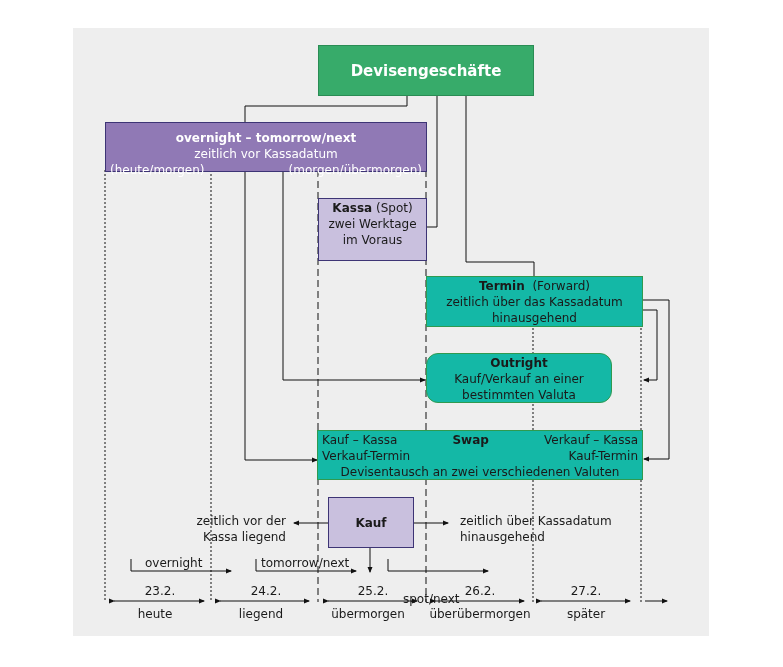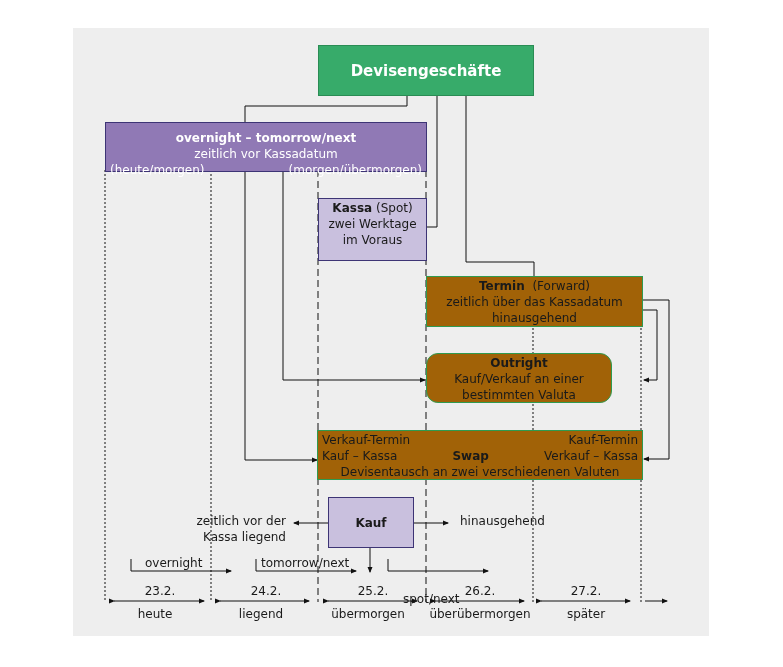--- a/index.html
+++ b/index.html
@@ -5,21 +5,21 @@
   html, body { margin:0; padding:0; background:#ffffff; }
   body { width:783px; height:667px; position:relative; overflow:hidden;
          font-family:"DejaVu Sans", "Liberation Sans", sans-serif; color:#1a1a1a; }
   #panel { position:absolute; left:73px; top:28px; width:636px; height:608px; background:#eeeeee; }
   svg#lines { position:absolute; left:0; top:0; width:783px; height:667px; }
   .box { position:absolute; box-sizing:border-box; text-align:center; font-size:12px; line-height:16px; }
   .green-main { background:#37ab6a; border:1px solid #2a8c54; color:#fff; font-weight:bold; font-size:15px;
                 display:flex; align-items:center; justify-content:center; }
   .purple-dark { background:#9079b5; border:1px solid #3d3475; color:#fff; }
   .purple-light { background:#c9c0de; border:1.5px solid #3d3475; color:#1a1a1a; }
-  .green-light { background:#a16207; border:1.5px solid #2f9a4f; color:#1a1a1a; }
+  .green-light { background:#14b8a6; border:1.5px solid #2f9a4f; color:#1a1a1a; }
   .b { font-weight:bold; }
   .txt { position:absolute; font-size:12px; line-height:16px; color:#1a1a1a; white-space:nowrap; }
   .c { text-align:center; }
   .r { text-align:right; }
 </style>
 </head>
 <body>
 
 <div id="panel"></div>
 
@@ -94,40 +94,41 @@
 </div>
 
 <div class="box green-light" style="left:426px; top:353px; width:186px; height:50px; padding-top:1px;border-radius:12px;">
   <div class="b">Outright</div>
   <div>Kauf/Verkauf an einer</div>
   <div>bestimmten Valuta</div>
 </div>
 
 <div class="box green-light" style="left:317px; top:430px; width:326px; height:50px; padding:1px 4px 0 4px;">
   <div style="display:flex; justify-content:space-between;">
-    <span>Verkauf-Termin</span>
-    <span>Kauf-Termin</span>
-  </div>
-  <div style="display:flex; justify-content:space-between;">
     <span>Kauf – Kassa</span>
     <span class="b">Swap</span>
     <span>Verkauf – Kassa</span>
+  </div>
+  <div style="display:flex; justify-content:space-between;">
+    <span>Verkauf-Termin</span>
+    <span>Kauf-Termin</span>
   </div>
   <div>Devisentausch an zwei verschiedenen Valuten</div>
 </div>
 
 <div class="box purple-light" style="left:328px; top:497px; width:86px; height:51px; display:flex; align-items:center; justify-content:center;">
   <span class="b">Kauf</span>
 </div>
 
 <div class="txt r" style="left:180px; top:513px; width:106px;">
   <div>zeitlich vor der</div>
   <div>Kassa liegend</div>
 </div>
 <div class="txt" style="left:460px; top:513px;">
+  <div>zeitlich über Kassadatum</div>
   <div>hinausgehend</div>
 </div>
 
 <div class="txt" style="left:145px; top:555px;">overnight</div>
 <div class="txt" style="left:261px; top:555px;">tomorrow/next</div>
 <div class="txt" style="left:403px; top:555px;margin-top:36px;">spot/next</div>
 
 <div class="txt c" style="left:110px; top:583px; width:100px;">23.2.</div>
 <div class="txt c" style="left:216px; top:583px; width:100px;">24.2.</div>
 <div class="txt c" style="left:323px; top:583px; width:100px;">25.2.</div>

